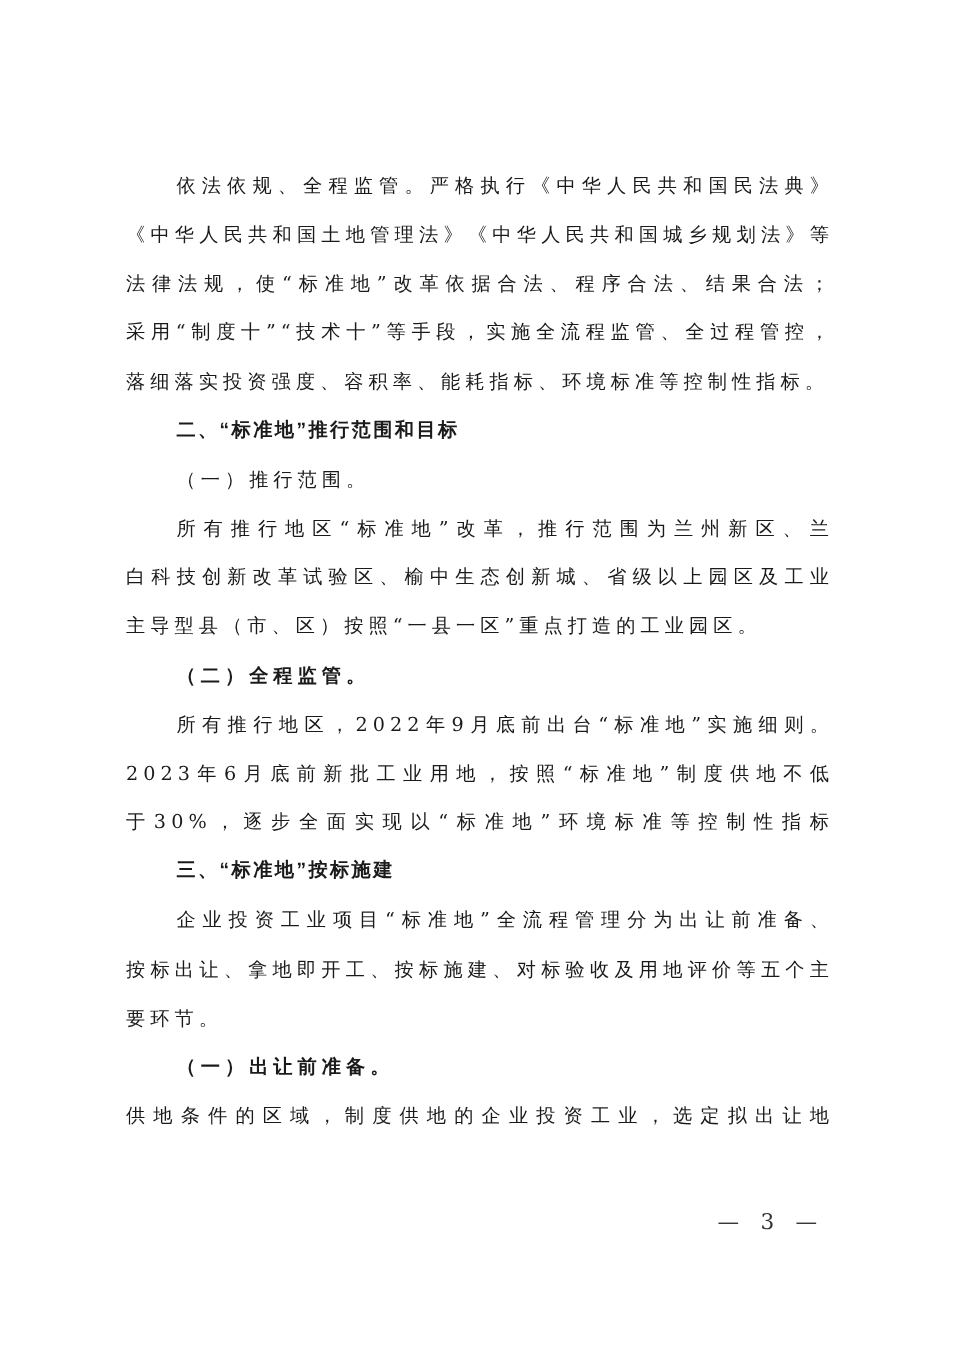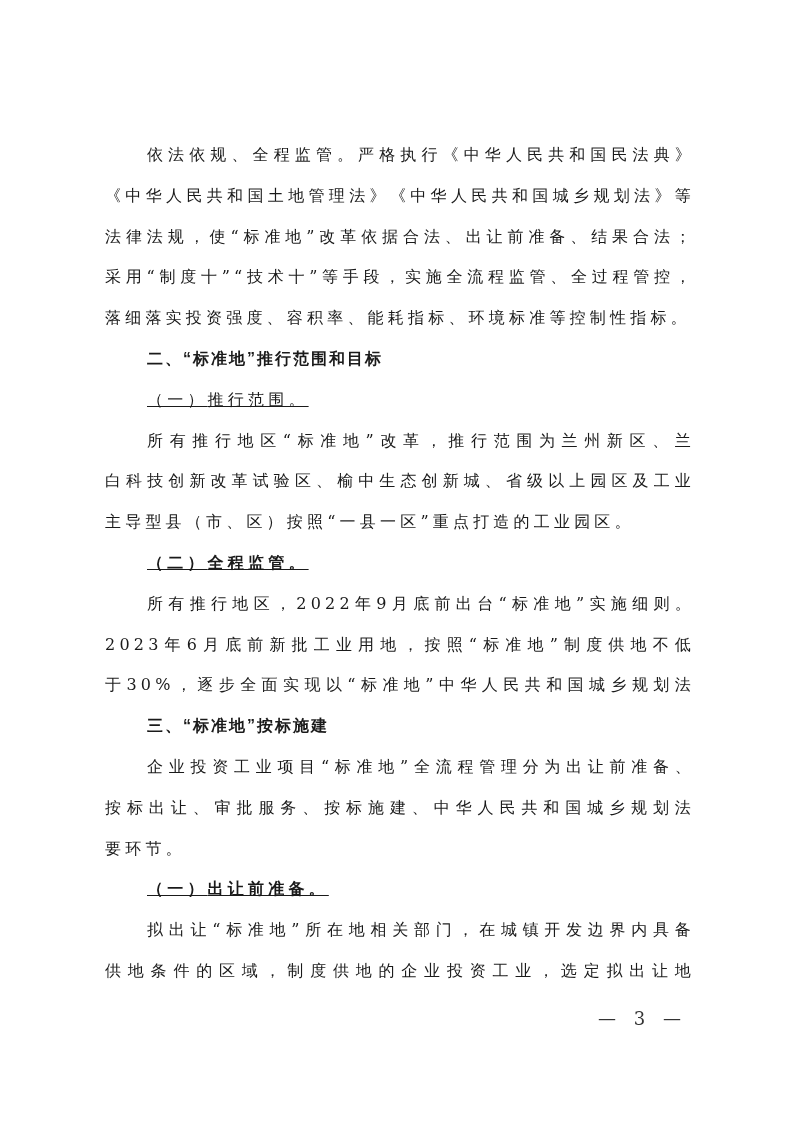--- a/index.html
+++ b/index.html
@@ -38,21 +38,20 @@
       padding-left: 42px;
     }
     .heading {
       font-family: Liberation Sans, sans-serif;
       font-weight: bold;
       text-align-last: left;
       letter-spacing: 2px;
     }
     .subheading {
       text-align-last: left;
-      text-decoration: underline;
     }
     .subheading .bold-part {
       font-weight: bold;
     }
     .page-number {
       position: absolute;
       left: 598px;
       top: 1008px;
       font-size: 18px;
       color: #333;
@@ -60,49 +59,48 @@
       font-family: "DejaVu Serif", "Liberation Serif", serif;
     }
   </style>
 </head>
 <body>
 
 <div class="page">
 
   <div class="line indent">依法依规、全程监管。严格执行《中华人民共和国民法典》</div>
   <div class="line">《中华人民共和国土地管理法》《中华人民共和国城乡规划法》等</div>
-  <div class="line">法律法规，使“标准地”改革依据合法、出让前准备、结果合法；</div>
+  <div class="line">法律法规，使“标准地”改革依据合法、程序合法、结果合法；</div>
   <div class="line">采用“制度十”“技术十”等手段，实施全流程监管、全过程管控，</div>
   <div class="line last">落细落实投资强度、容积率、能耗指标、环境标准等控制性指标。</div>
 
   <div class="line indent heading">二、“标准地”推行范围和目标</div>
 
   <div class="line indent subheading">
     <span>（一）</span><span>推行范围。</span>
   </div>
 
   <div class="line indent">所有推行地区“标准地”改革，推行范围为兰州新区、兰</div>
   <div class="line">白科技创新改革试验区、榆中生态创新城、省级以上园区及工业</div>
   <div class="line last">主导型县（市、区）按照“一县一区”重点打造的工业园区。</div>
 
   <div class="line indent subheading">
     <span class="bold-part">（二）</span><span class="bold-part">全程监管。</span>
   </div>
 
   <div class="line indent">所有推行地区，2022年9月底前出台“标准地”实施细则。</div>
   <div class="line">2023年6月底前新批工业用地，按照“标准地”制度供地不低</div>
-  <div class="line">于30%，逐步全面实现以“标准地”中华人民共和国城乡规划法</div>
+  <div class="line">于30%，逐步全面实现以“标准地”环境标准等控制性指标</div>
 
   <div class="line indent heading">三、“标准地”按标施建</div>
 
   <div class="line indent">企业投资工业项目“标准地”全流程管理分为出让前准备、</div>
-  <div class="line">按标出让、审批服务、按标施建、中华人民共和国城乡规划法</div>
+  <div class="line">按标出让、拿地即开工、按标施建、对标验收及用地评价等五个主</div>
   <div class="line last">要环节。</div>
 
   <div class="line indent subheading">
     <span class="bold-part">（一）</span><span class="bold-part">出让前准备。</span>
   </div>
 
-  <div class="line indent">拟出让“标准地”所在地相关部门，在城镇开发边界内具备</div>
   <div class="line">供地条件的区域，制度供地的企业投资工业，选定拟出让地</div>
 </div>
 
 <div class="page-number">— 3 —</div>
 
 </body></html>

